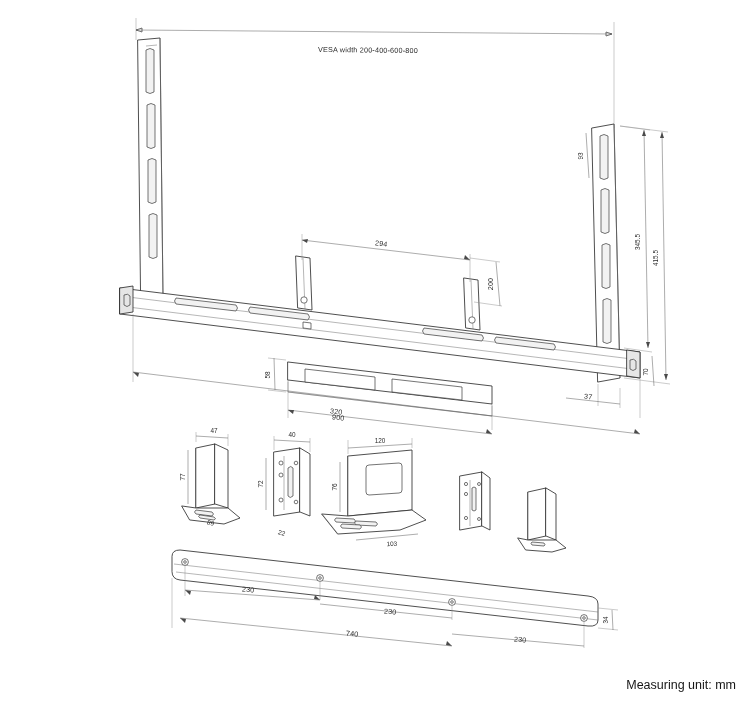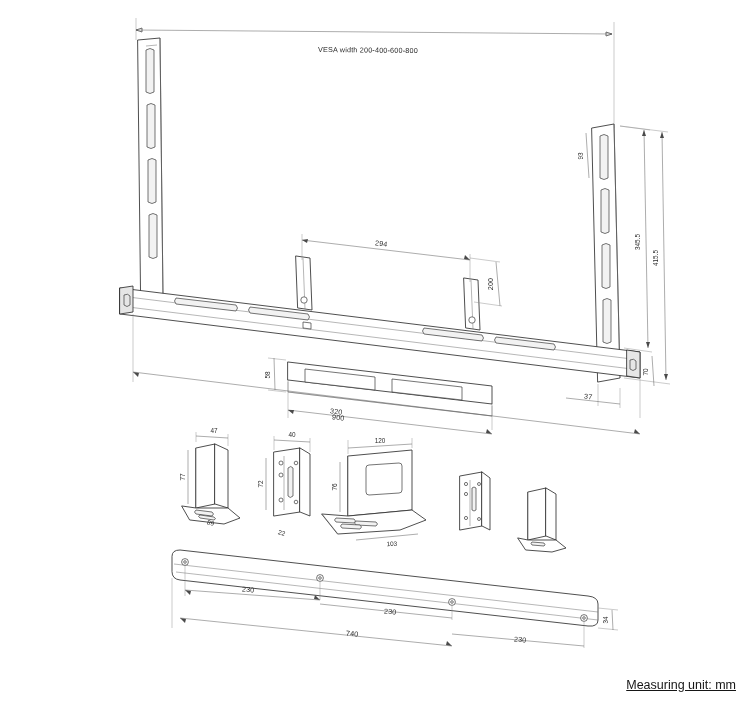--- a/index.html
+++ b/index.html
@@ -2,21 +2,21 @@
 <html><head>
 <meta charset="utf-8">
 <style>
   html,body{margin:0;padding:0;background:#ffffff;}
   body{width:750px;height:705px;position:relative;overflow:hidden;
        font-family:"Liberation Sans", sans-serif;color:#1a1a1a;}
   #drawing{position:absolute;left:0;top:0;width:750px;height:705px;}
   .dimtext{font-family:"Liberation Sans", sans-serif;font-size:7.2px;fill:#2b2b2b;letter-spacing:.2px;}
   .dimtext-sm{font-family:"Liberation Sans", sans-serif;font-size:6.4px;fill:#2b2b2b;}
   .footer{position:absolute;right:14px;bottom:13px;font-size:12.5px;color:#161616;
-          font-family:"Liberation Sans", sans-serif;white-space:nowrap;text-decoration:underline;}
+          font-family:"Liberation Sans", sans-serif;white-space:nowrap;}
   .ln{stroke:#2f2f2f;stroke-width:.85;fill:none;stroke-linejoin:round;stroke-linecap:round;}
   .ln2{stroke:#3a3a3a;stroke-width:.7;fill:none;}
   .thin{stroke:#6e6e6e;stroke-width:.5;fill:none;}
   .ext{stroke:#8a8a8a;stroke-width:.45;fill:none;}
   .dimline{stroke:#5a5a5a;stroke-width:.5;fill:none;}
   .fillw{fill:#ffffff;}
   .fillg{fill:#f2f2f2;}
   .fillgg{fill:#e6e6e6;}
 </style>
 </head>

